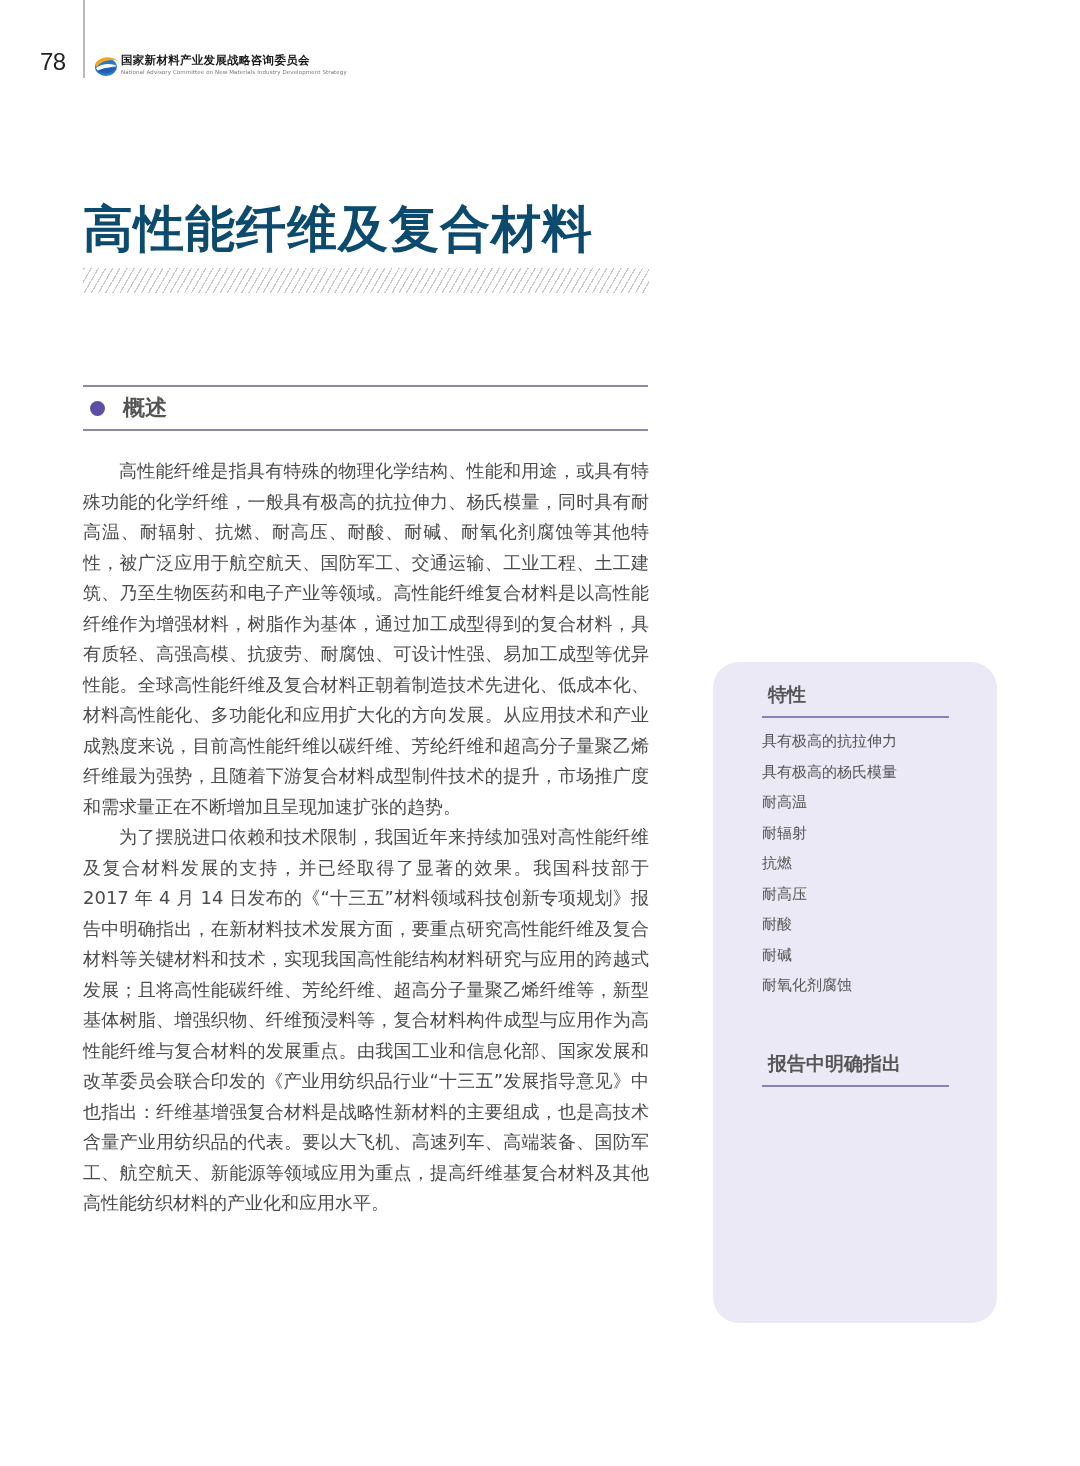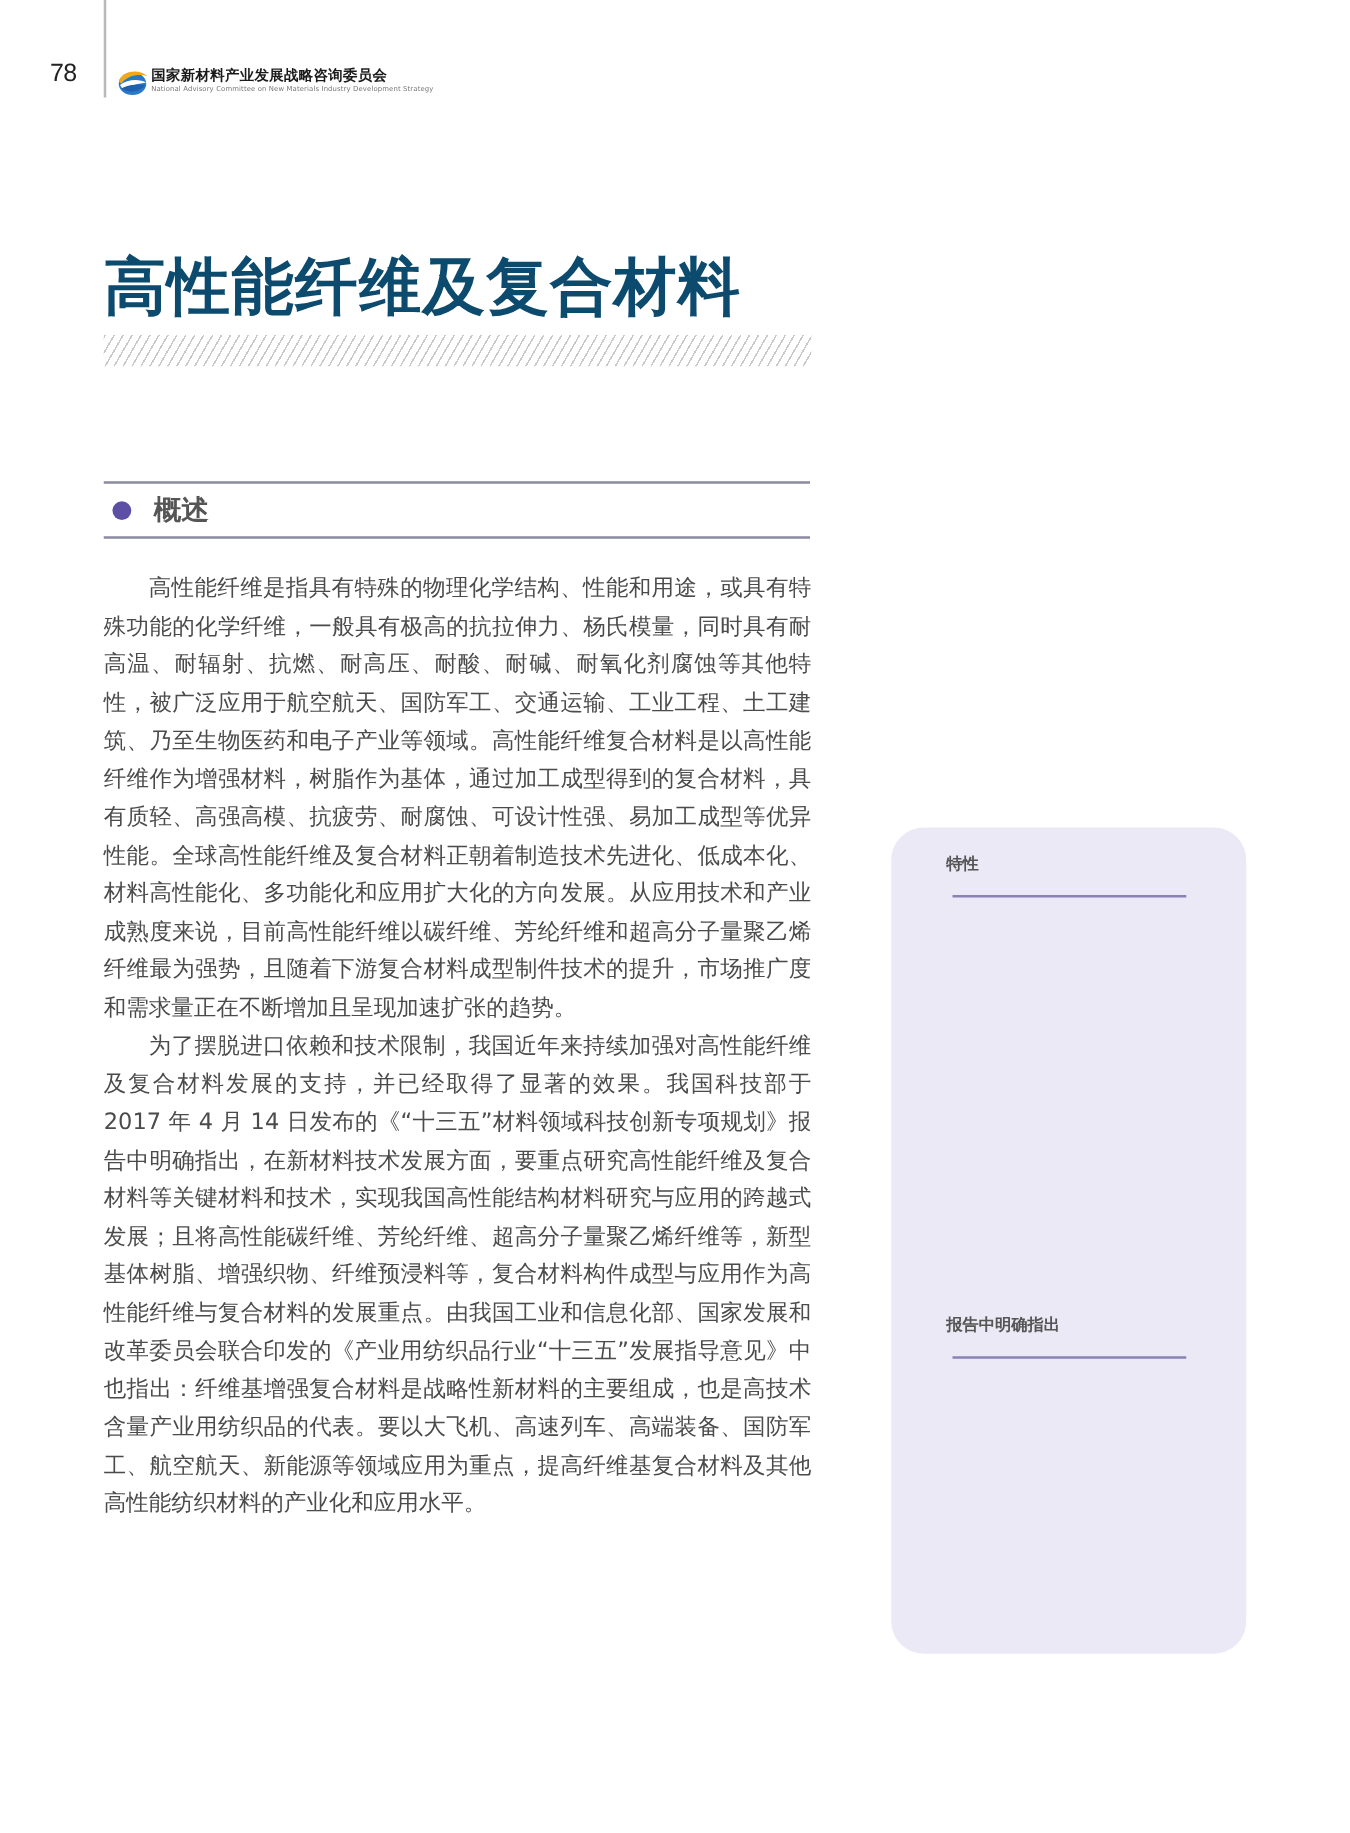--- a/index.html
+++ b/index.html
@@ -1,39 +1,39 @@
 <!DOCTYPE html>
 <html><head>
 <meta charset="utf-8">
 <style>
   html, body { margin:0; padding:0; background:#ffffff; }
   body { width:1080px; height:1466px; position:relative; overflow:hidden;
          font-family:"DejaVu Sans", "Liberation Sans", sans-serif; color:#4a4a4a; }
 
   .top-rule { position:absolute; left:83px; top:0; width:2px; height:78px; background:#b9b9b9; }
-  .page-number { position:absolute; left:40px; top:48px; font-size:20px; color:#222; font-family:"Liberation Sans", sans-serif; letter-spacing:-0.5px; }
+  .page-number { position:absolute; left:40px; top:48px; font-size:24px; color:#222; font-family:"Liberation Sans", sans-serif; letter-spacing:-0.5px; }
 
   .logo { position:absolute; left:92px; top:53px; width:28px; height:24px; }
   .org-name { position:absolute; left:121px; top:53px; font-size:11.5px; font-weight:bold; color:#1a1a1a; letter-spacing:0.3px; white-space:nowrap; }
   .org-name-en { position:absolute; left:121px; top:69px; font-size:5.5px; color:#777; white-space:nowrap; letter-spacing:0.1px; }
 
   .page-title { position:absolute; left:83px; top:196px; font-size:50px; font-weight:bold; color:#0c4a6e; letter-spacing:1px; white-space:nowrap; }
   .hatch { position:absolute; left:83px; top:268px; width:566px; height:25px;
            background: repeating-linear-gradient(-60deg, transparent 0px, transparent 5px, #c9c9c9 5px, #c9c9c9 6.2px); }
 
   .section-head { position:absolute; left:83px; top:385px; width:565px; height:42px;
                   border-top:2px solid #8a8aa0; border-bottom:2px solid #8a8aa0;font-family:Liberation Mono, monospace; }
   .section-dot { position:absolute; left:7px; top:14px; width:15px; height:15px; border-radius:50%; background:#5e4fa6; }
   .section-title { position:absolute; left:40px; top:6px; font-size:22px; font-weight:bold; color:#555; }
 
   .body-text { position:absolute; left:83px; top:456px; width:566px; font-size:18px; line-height:30.5px; color:#4b4b4b; text-align:justify; }
   .body-text p { margin:0; text-indent:2em; }
 
   .sidebar { position:absolute; left:713px; top:662px; width:284px; height:661px; background:#ebe9f5; border-radius:26px; }
-  .sb-head { position:absolute; left:44px; font-size:13px; font-weight:bold; color:#555;font-family:Liberation Serif, serif; }
+  .sb-head { position:absolute; left:55px; font-size:19px; font-weight:bold; color:#555;font-family:Liberation Serif, serif; }
   .sb-rule { position:absolute; left:49px; width:187px; height:2px; background:#8882b5; }
   .sb-list { position:absolute; left:49px; margin:0; padding:0; list-style:none; }
   .sb-list li { font-size:15px; line-height:30.5px; height:30.5px; color:#555; white-space:nowrap; }
 </style>
 </head>
 <body>
 
 <div class="top-rule"></div>
 <div class="page-number">78</div>
 
@@ -55,16 +55,27 @@
 </div>
 
 <div class="body-text">
   <p>高性能纤维是指具有特殊的物理化学结构、性能和用途，或具有特殊功能的化学纤维，一般具有极高的抗拉伸力、杨氏模量，同时具有耐高温、耐辐射、抗燃、耐高压、耐酸、耐碱、耐氧化剂腐蚀等其他特性，被广泛应用于航空航天、国防军工、交通运输、工业工程、土工建筑、乃至生物医药和电子产业等领域。高性能纤维复合材料是以高性能纤维作为增强材料，树脂作为基体，通过加工成型得到的复合材料，具有质轻、高强高模、抗疲劳、耐腐蚀、可设计性强、易加工成型等优异性能。全球高性能纤维及复合材料正朝着制造技术先进化、低成本化、材料高性能化、多功能化和应用扩大化的方向发展。从应用技术和产业成熟度来说，目前高性能纤维以碳纤维、芳纶纤维和超高分子量聚乙烯纤维最为强势，且随着下游复合材料成型制件技术的提升，市场推广度和需求量正在不断增加且呈现加速扩张的趋势。</p>
   <p>为了摆脱进口依赖和技术限制，我国近年来持续加强对高性能纤维及复合材料发展的支持，并已经取得了显著的效果。我国科技部于 2017 年 4 月 14 日发布的《“十三五”材料领域科技创新专项规划》报告中明确指出，在新材料技术发展方面，要重点研究高性能纤维及复合材料等关键材料和技术，实现我国高性能结构材料研究与应用的跨越式发展；且将高性能碳纤维、芳纶纤维、超高分子量聚乙烯纤维等，新型基体树脂、增强织物、纤维预浸料等，复合材料构件成型与应用作为高性能纤维与复合材料的发展重点。由我国工业和信息化部、国家发展和改革委员会联合印发的《产业用纺织品行业“十三五”发展指导意见》中也指出：纤维基增强复合材料是战略性新材料的主要组成，也是高技术含量产业用纺织品的代表。要以大飞机、高速列车、高端装备、国防军工、航空航天、新能源等领域应用为重点，提高纤维基复合材料及其他高性能纺织材料的产业化和应用水平。</p>
 </div>
 
 <div class="sidebar">
   <div class="sb-head" style="top:20px;">特性</div>
   <div class="sb-rule" style="top:54px;"></div>
+  <ul class="sb-list" style="top:64px;">
+    <li>具有极高的抗拉伸力</li>
+    <li>具有极高的杨氏模量</li>
+    <li>耐高温</li>
+    <li>耐辐射</li>
+    <li>抗燃</li>
+    <li>耐高压</li>
+    <li>耐酸</li>
+    <li>耐碱</li>
+    <li>耐氧化剂腐蚀</li>
+  </ul>
 
   <div class="sb-head" style="top:389px;">报告中明确指出</div>
   <div class="sb-rule" style="top:423px;"></div>
 </div>
 
 </body></html>

